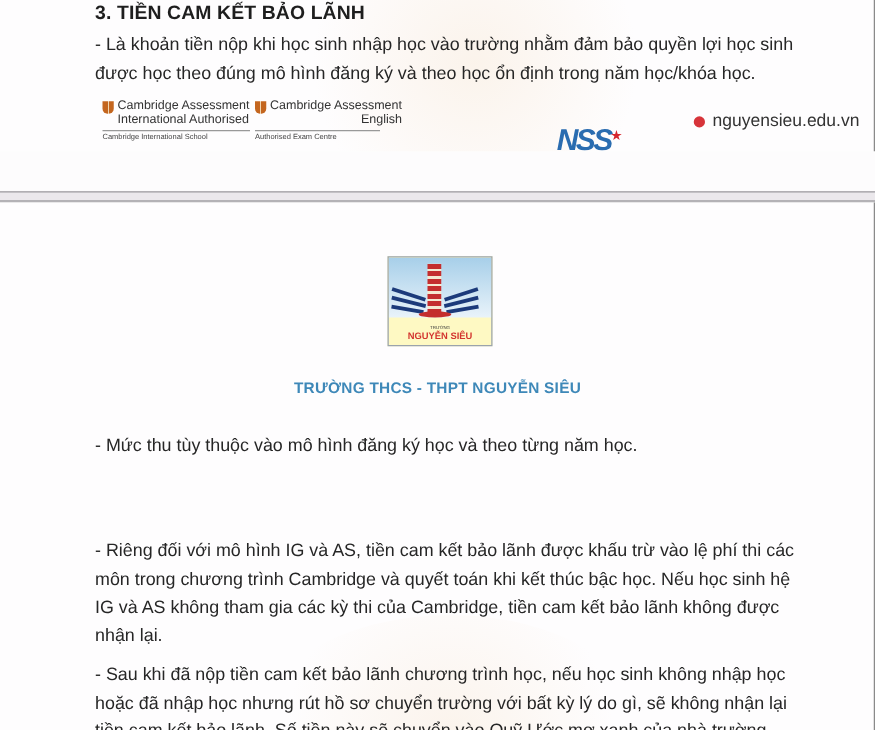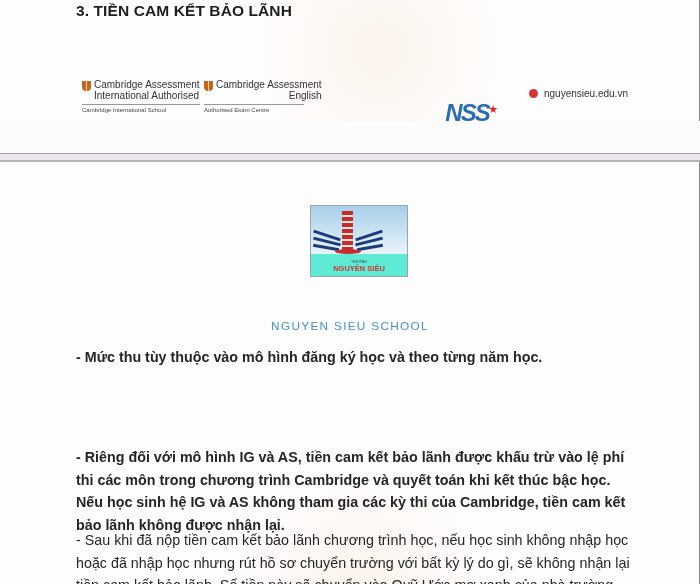--- a/index.html
+++ b/index.html
@@ -21,43 +21,44 @@
   .logo-cae { position:absolute; left:204px; top:80px; }
   .shield { display:inline-block; width:9px; height:10px; vertical-align:top; margin-right:3px; margin-top:1px;
     background:linear-gradient(90deg,#c4661f 0 45%, #f0d6b0 45% 55%, #c4661f 55%);
     border-radius:0 0 4px 4px; }
   .cam-line { font-size:10px; line-height:10px; color:#333; white-space:nowrap; }
   .cam-sub { font-size:6px; color:#444; border-top:1px solid #999; padding-top:2px; margin-top:3px; white-space:nowrap; }
   .logo-nss { position:absolute; left:440px; top:68px; width:54px; text-align:center;margin-top:32px; }
   .nss-mark { font-weight:bold; font-size:24px; color:#2a6cb0; letter-spacing:-2px; line-height:26px; font-style:italic; position:relative; }
   .nss-star { position:absolute; right:-2px; top:-4px; color:#d6262e; font-size:11px; font-style:normal; }
   .nss-sub { font-size:5.5px; font-weight:bold; color:#1f3f74; line-height:7px; }
-  .website { position:absolute; left:505px; top:88px; font-size:10px; color:#333; white-space:nowrap;padding-left:24px; }
+  .website { position:absolute; left:531px; top:88px; font-size:14px; color:#333; white-space:nowrap;padding-left:24px; }
   .globe { display:inline-block; width:9px; height:9px; border-radius:50%; background:#d7343a; margin-right:6px; vertical-align:-1px; position:relative; }
-  .school-logo { position:absolute; left:310px; top:43px; width:98px; height:72px; border:1px solid #9aa3ad; box-sizing:border-box; overflow:hidden; background:#5eead4; }
+  .school-logo { position:absolute; left:310px; top:43px; width:84px; height:72px; border:1px solid #9aa3ad; box-sizing:border-box; overflow:hidden; background:#fef9c3; }
   .sl-sky { position:absolute; left:0; top:0; width:100%; height:48px; background:linear-gradient(#a7cfe9,#e9f3fa); }
   .sl-wing { position:absolute; height:3px; background:#1c3a7a; }
   .sl-tower { position:absolute; left:31px; top:5px; width:11px; height:40px;
     background:repeating-linear-gradient(#c42d2d 0 4px, #f5e8d0 4px 6px); }
   .sl-base { position:absolute; left:24px; top:43px; width:26px; height:5px; background:#c42d2d; border-radius:50%; }
   .sl-text1 { position:absolute; left:0; width:100%; top:54px; text-align:center; font-size:3.5px; color:#333; }
   .sl-text2 { position:absolute; left:0; width:100%; top:58px; text-align:center; font-size:7.5px; font-weight:bold; color:#d3352f; }
   .school-name { position:absolute; left:0; width:700px; top:141px; text-align:center; font-size:12.3px; color:#3e88b8; font-weight:bold; letter-spacing:0.2px; }
   .school-en { position:absolute; left:0; width:700px; top:157px; text-align:center; font-size:11.8px; color:#4a92c0; letter-spacing:1.3px; }
-  .p2a { top:184px;font-weight:bold; }
+  .p2a { top:184px; }
   .p2b { top:214px; width:565px; }
-  .p2c { top:284px; width:565px;font-weight:bold; }
+  .p2c { top:268px; width:565px; }
   .p2d { top:367px; width:565px; }
 </style>
 </head>
 <body>
 
 <div class="page page1">
   <div class="watermark" style="left:230px;top:-60px;width:300px;height:220px;"></div>
   <div class="heading">3. TIỀN CAM KẾT BẢO LÃNH</div>
+  <p class="para p-intro">- Là khoản tiền nộp khi học sinh nhập học vào trường nhằm đảm bảo quyền lợi học sinh được học theo đúng mô hình đăng ký và theo học ổn định trong năm học/khóa học.</p>
 
   <div class="logo-cie">
     <div class="cam-line"><span class="shield"></span><span>Cambridge Assessment</span></div>
     <div class="cam-line" style="padding-left:12px;">International Authorised</div>
     <div class="cam-sub">Cambridge International School</div>
   </div>
 
   <div class="logo-cae">
     <div class="cam-line"><span class="shield"></span><span>Cambridge Assessment</span></div>
     <div class="cam-line" style="padding-left:12px;text-align:right;">English</div>
@@ -87,18 +88,18 @@
     <div class="sl-wing" style="left:2px;top:40px;width:26px;transform:rotate(10deg);"></div>
     <div class="sl-wing" style="left:44px;top:28px;width:28px;transform:rotate(-18deg);"></div>
     <div class="sl-wing" style="left:44px;top:34px;width:28px;transform:rotate(-14deg);"></div>
     <div class="sl-wing" style="left:46px;top:40px;width:26px;transform:rotate(-10deg);"></div>
     <div class="sl-tower"></div>
     <div class="sl-base"></div>
     <div class="sl-text1">TRƯỜNG</div>
     <div class="sl-text2">NGUYỄN SIÊU</div>
   </div>
 
-  <div class="school-en">NGUYEN SIEU SCHOOL</div>
+  <div class="school-name">TRƯỜNG THCS - THPT NGUYỄN SIÊU</div>
 
   <p class="para p2a">- Mức thu tùy thuộc vào mô hình đăng ký học và theo từng năm học.</p>
   <p class="para p2c">- Riêng đối với mô hình IG và AS, tiền cam kết bảo lãnh được khấu trừ vào lệ phí thi các môn trong chương trình Cambridge và quyết toán khi kết thúc bậc học. Nếu học sinh hệ IG và AS không tham gia các kỳ thi của Cambridge, tiền cam kết bảo lãnh không được nhận lại.</p>
   <p class="para p2d">- Sau khi đã nộp tiền cam kết bảo lãnh chương trình học, nếu học sinh không nhập học hoặc đã nhập học nhưng rút hồ sơ chuyển trường với bất kỳ lý do gì, sẽ không nhận lại tiền cam kết bảo lãnh. Số tiền này sẽ chuyển vào Quỹ Ước mơ xanh của nhà trường.</p>
 </div>
 
 </body></html>

